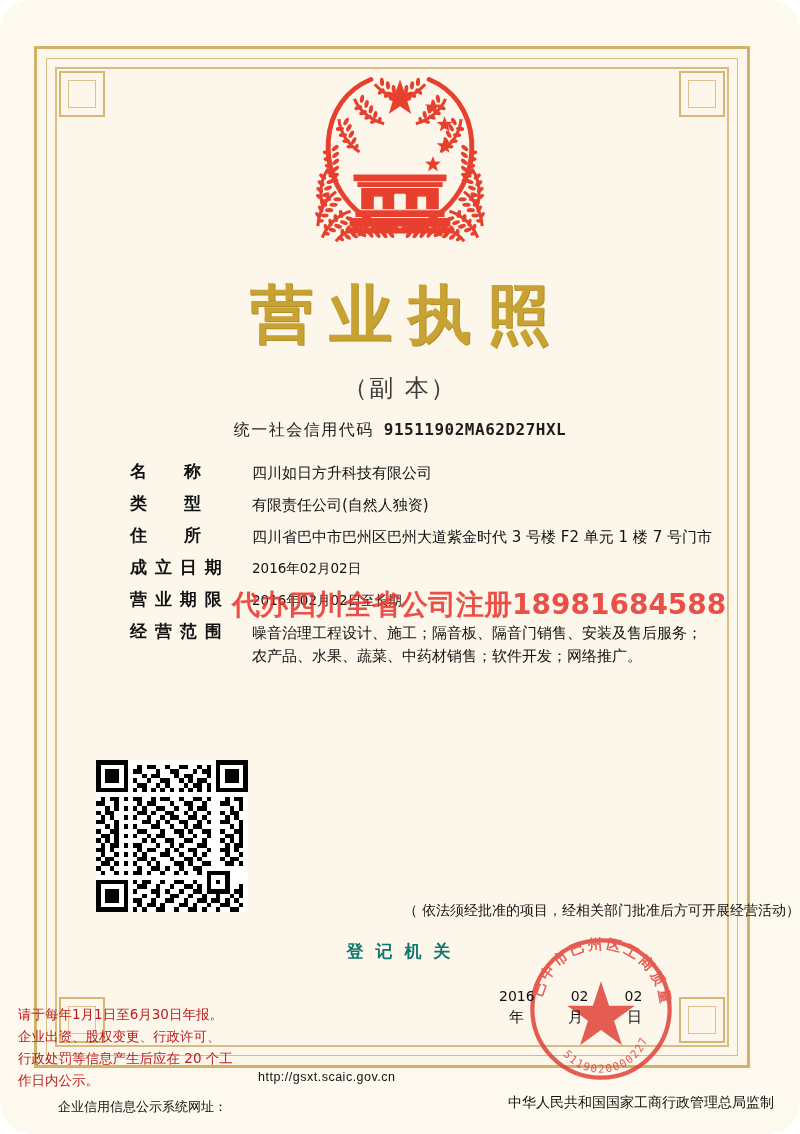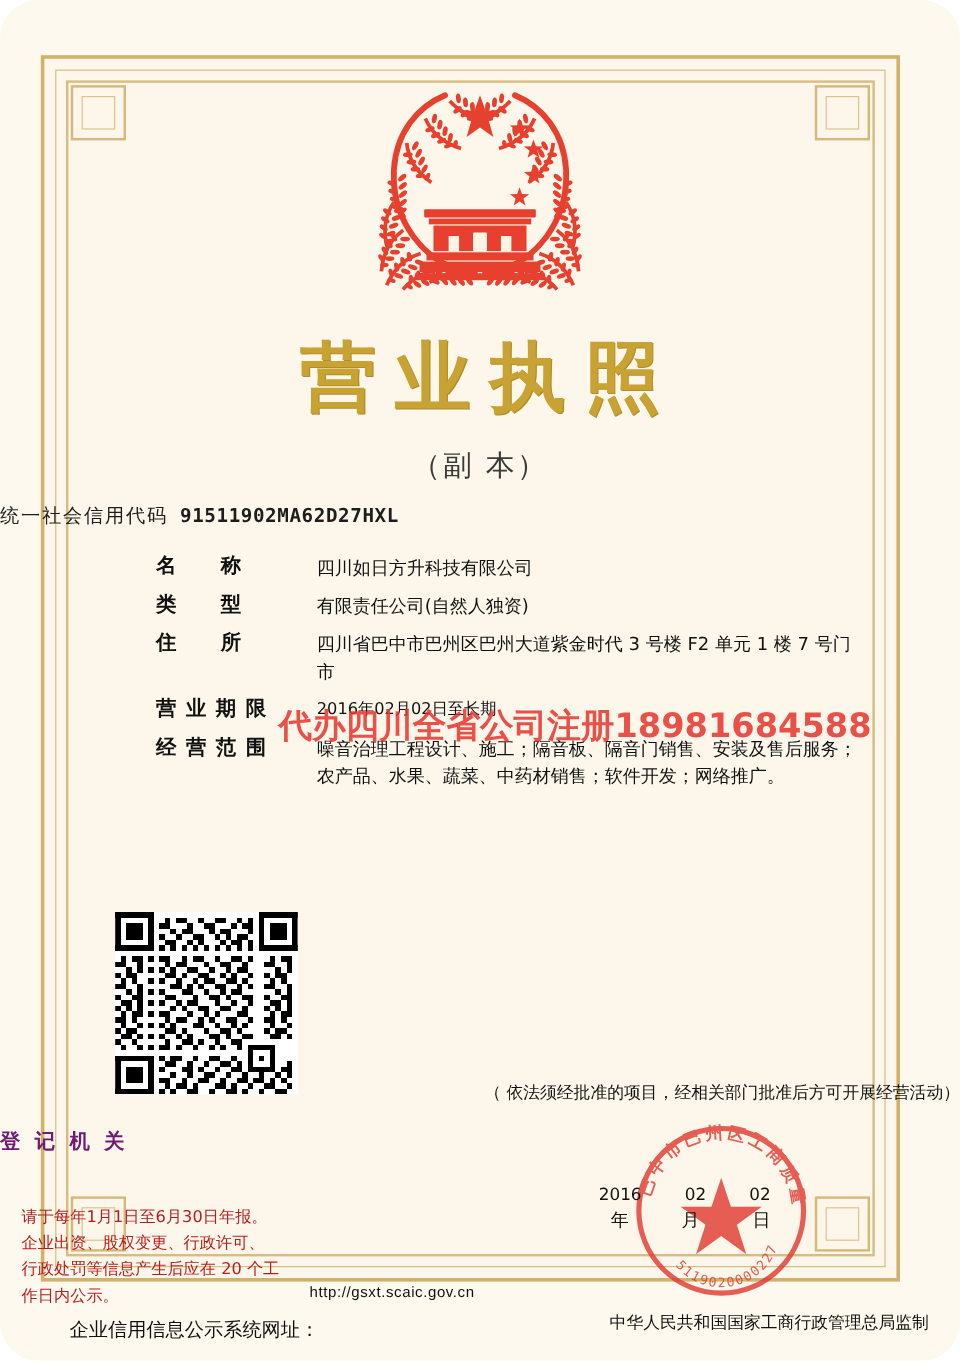--- a/index.html
+++ b/index.html
@@ -106,21 +106,21 @@
     text-align: center;
     font-family: "DejaVu Sans", sans-serif;
     font-size: 24px;
     color: #3a3a3a;
     letter-spacing: 2px;
   }
   .credit-code {
     position: absolute;
     left: 0; right: 0;
     top: 420px;
-    text-align: left;
+    text-align: center;
     font-family: "DejaVu Sans", sans-serif;
     font-size: 16px;
     color: #1d1d1d;
     letter-spacing: 1.5px;
   }
   .credit-code .code {
     font-family: "DejaVu Sans Mono", monospace;
     font-weight: bold;
     letter-spacing: 0.5px;
     margin-left: 10px;
@@ -131,21 +131,20 @@
     position: absolute;
     left: 130px;
     top: 460px;
     width: 590px;
   }
   .field-row {
     display: flex;
     align-items: flex-start;
     margin-bottom: 6px;
     min-height: 26px;
-    gap: 12px;
   }
   .field-label {
     width: 122px;
     flex: 0 0 122px;
     font-family: "DejaVu Sans", sans-serif;
     font-size: 17px;
     font-weight: bold;
     color: #111;
     letter-spacing: 1px;
     display: flex;
@@ -180,25 +179,26 @@
     top: 902px;
     text-align: right;
     font-family: "DejaVu Sans", sans-serif;
     font-size: 14px;
     color: #111;
   }
   .registrar {
     position: absolute;
     left: 0; right: 0;
     top: 940px;
+    text-align: center;
     font-family: "DejaVu Sans", sans-serif;
     font-size: 17px;
     font-weight: bold;
     letter-spacing: 3px;
-    color: #701a75;
+    color: #0f766e;
   }
 
   
   .date-line {
     position: absolute;
     left: 495px;
     top: 988px;
     width: 210px;
     font-family: "DejaVu Sans", sans-serif;
     font-size: 14px;
@@ -258,21 +258,21 @@
     font-family: Liberation Sans, sans-serif;
     font-size: 12.5px;
     color: #111;
     letter-spacing: 0.5px;
   }
   .footer-pub {
     position: absolute;
     left: 58px;
     top: 1098px;
     font-family: "DejaVu Sans", sans-serif;
-    font-size: 16px;
+    font-size: 13px;
     color: #111;
   }
   .footer-right {
     position: absolute;
     right: 26px;
     top: 1094px;
     font-family: "DejaVu Sans", sans-serif;
     font-size: 14px;
     color: #111;
   }
@@ -427,20 +427,24 @@
       <div class="field-value">有限责任公司(自然人独资)</div>
     </div>
 
     <div class="field-row">
       <div class="field-label">住　　所</div>
       <div class="field-value">四川省巴中市巴州区巴州大道紫金时代 3 号楼 F2 单元 1 楼 7 号门市</div>
     </div>
 
 
 
+    <div class="field-row">
+      <div class="field-label">成 立 日 期</div>
+      <div class="field-value small">2016年02月02日</div>
+    </div>
 
     <div class="field-row">
       <div class="field-label">营 业 期 限</div>
       <div class="field-value small">2016年02月02日至长期</div>
     </div>
 
     <div class="field-row">
       <div class="field-label">经 营 范 围</div>
       <div class="field-value">噪音治理工程设计、施工；隔音板、隔音门销售、安装及售后服务；农产品、水果、蔬菜、中药材销售；软件开发；网络推广。</div>
     </div>

